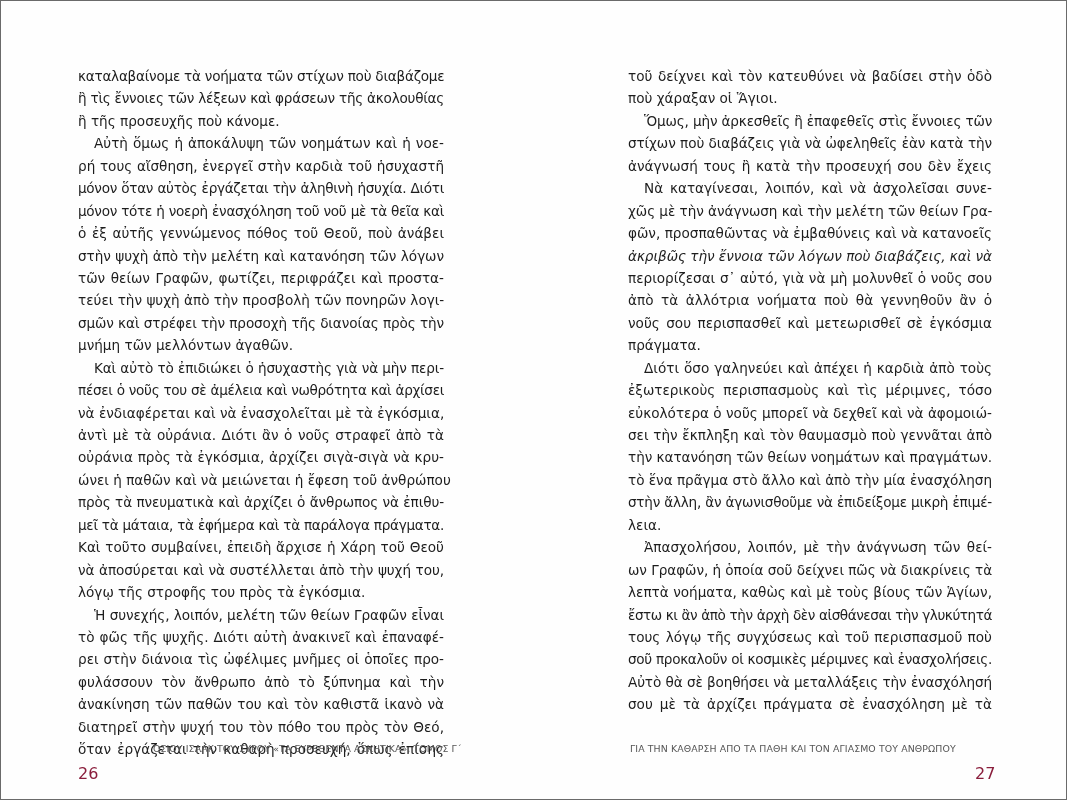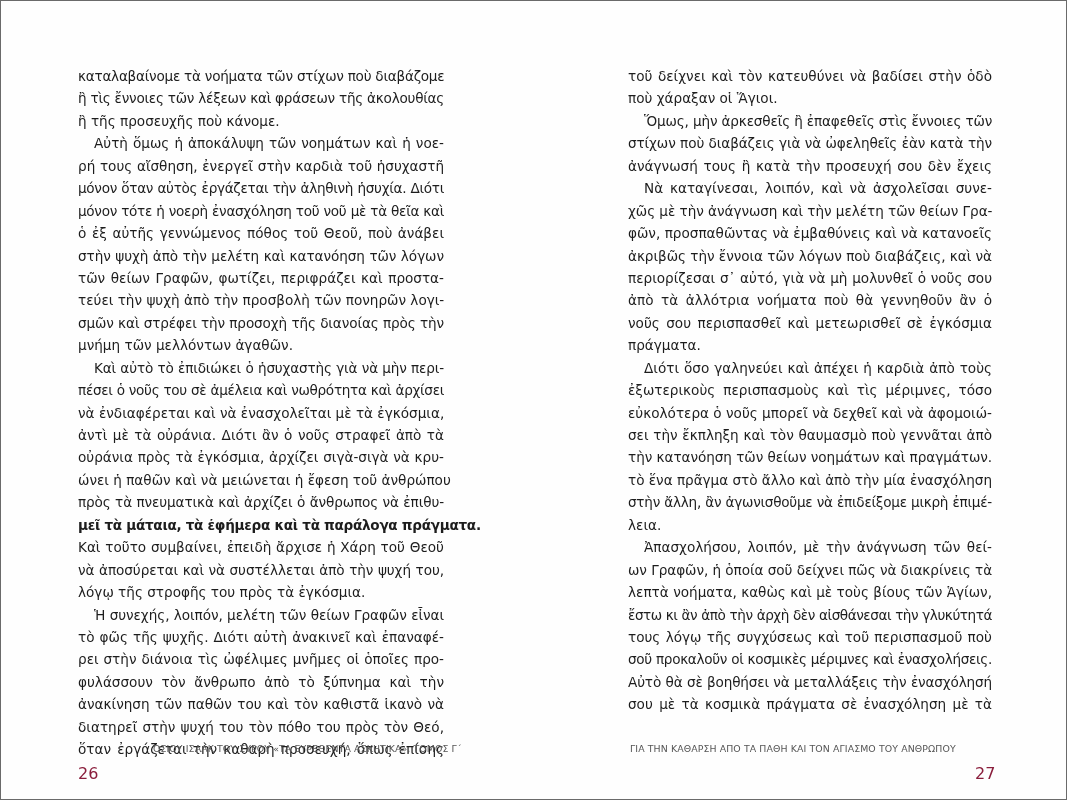--- a/index.html
+++ b/index.html
@@ -71,21 +71,21 @@
         <span class="line">τεύει τὴν ψυχὴ ἀπὸ τὴν προσβολὴ τῶν πονηρῶν λογι-</span>
         <span class="line" style="letter-spacing: -0.1px;">σμῶν καὶ στρέφει τὴν προσοχὴ τῆς διανοίας πρὸς τὴν</span>
         <span class="line last">μνήμη τῶν μελλόντων ἀγαθῶν.</span>
         <span class="line indent" style="letter-spacing: -0.15px;">Καὶ αὐτὸ τὸ ἐπιδιώκει ὁ ἡσυχαστὴς γιὰ νὰ μὴν περι-</span>
         <span class="line" style="letter-spacing: -0.3px;">πέσει ὁ νοῦς του σὲ ἀμέλεια καὶ νωθρότητα καὶ ἀρχίσει</span>
         <span class="line">νὰ ἐνδιαφέρεται καὶ νὰ ἐνασχολεῖται μὲ τὰ ἐγκόσμια,</span>
         <span class="line">ἀντὶ μὲ τὰ οὐράνια. Διότι ἂν ὁ νοῦς στραφεῖ ἀπὸ τὰ</span>
         <span class="line">οὐράνια πρὸς τὰ ἐγκόσμια, ἀρχίζει σιγὰ-σιγὰ νὰ κρυ-</span>
         <span class="line">ώνει ἡ παθῶν καὶ νὰ μειώνεται ἡ ἔφεση τοῦ ἀνθρώπου</span>
         <span class="line" style="letter-spacing: -0.1px;">πρὸς τὰ πνευματικὰ καὶ ἀρχίζει ὁ ἄνθρωπος νὰ ἐπιθυ-</span>
-        <span class="line" style="letter-spacing: -0.3px; font-weight: bold;">μεῖ τὰ μάταια, τὰ ἐφήμερα καὶ τὰ παράλογα πράγματα.</span>
+        <span class="line" style="letter-spacing: -0.3px;">μεῖ τὰ μάταια, τὰ ἐφήμερα καὶ τὰ παράλογα πράγματα.</span>
         <span class="line">Καὶ τοῦτο συμβαίνει, ἐπειδὴ ἄρχισε ἡ Χάρη τοῦ Θεοῦ</span>
         <span class="line" style="letter-spacing: -0.05px;">νὰ ἀποσύρεται καὶ νὰ συστέλλεται ἀπὸ τὴν ψυχή του,</span>
         <span class="line last">λόγῳ τῆς στροφῆς του πρὸς τὰ ἐγκόσμια.</span>
         <span class="line indent" style="letter-spacing: -0.05px;">Ἡ συνεχής, λοιπόν, μελέτη τῶν θείων Γραφῶν εἶναι</span>
         <span class="line">τὸ φῶς τῆς ψυχῆς. Διότι αὐτὴ ἀνακινεῖ καὶ ἐπαναφέ-</span>
         <span class="line">ρει στὴν διάνοια τὶς ὠφέλιμες μνῆμες οἱ ὁποῖες προ-</span>
         <span class="line">φυλάσσουν τὸν ἄνθρωπο ἀπὸ τὸ ξύπνημα καὶ τὴν</span>
         <span class="line">ἀνακίνηση τῶν παθῶν του καὶ τὸν καθιστᾶ ἱκανὸ νὰ</span>
         <span class="line">διατηρεῖ στὴν ψυχή του τὸν πόθο του πρὸς τὸν Θεό,</span>
         <span class="line">ὅταν ἐργάζεται τὴν καθαρὴ προσευχή, ὅπως ἐπίσης</span>
@@ -96,38 +96,38 @@
   <div class="page right">
     <div class="textblock" id="right-body">
         <span class="line">τοῦ δείχνει καὶ τὸν κατευθύνει νὰ βαδίσει στὴν ὁδὸ</span>
         <span class="line last">ποὺ χάραξαν οἱ Ἅγιοι.</span>
         <span class="line indent" style="letter-spacing: -0.15px;">Ὅμως, μὴν ἀρκεσθεῖς ἢ ἐπαφεθεῖς στὶς ἔννοιες τῶν</span>
         <span class="line" style="letter-spacing: -0.1px;">στίχων ποὺ διαβάζεις γιὰ νὰ ὠφεληθεῖς ἐὰν κατὰ τὴν</span>
         <span class="line">ἀνάγνωσή τους ἢ κατὰ τὴν προσευχή σου δὲν ἔχεις</span>
         <span class="line indent">Νὰ καταγίνεσαι, λοιπόν, καὶ νὰ ἀσχολεῖσαι συνε-</span>
         <span class="line" style="letter-spacing: -0.05px;">χῶς μὲ τὴν ἀνάγνωση καὶ τὴν μελέτη τῶν θείων Γρα-</span>
         <span class="line">φῶν, προσπαθῶντας νὰ ἐμβαθύνεις καὶ νὰ κατανοεῖς</span>
-        <span class="line" style="letter-spacing: -0.05px;">ἀκριβῶς τὴν ἔννοια τῶν λόγων ποὺ διαβάζεις, καὶ νὰ</span>
+        <span class="line" style="letter-spacing: -0.05px; font-style: italic;">ἀκριβῶς τὴν ἔννοια τῶν λόγων ποὺ διαβάζεις, καὶ νὰ</span>
         <span class="line">περιορίζεσαι σ᾽ αὐτό, γιὰ νὰ μὴ μολυνθεῖ ὁ νοῦς σου</span>
         <span class="line">ἀπὸ τὰ ἀλλότρια νοήματα ποὺ θὰ γεννηθοῦν ἂν ὁ</span>
         <span class="line">νοῦς σου περισπασθεῖ καὶ μετεωρισθεῖ σὲ ἐγκόσμια</span>
         <span class="line last">πράγματα.</span>
         <span class="line indent">Διότι ὅσο γαληνεύει καὶ ἀπέχει ἡ καρδιὰ ἀπὸ τοὺς</span>
         <span class="line">ἐξωτερικοὺς περισπασμοὺς καὶ τὶς μέριμνες, τόσο</span>
         <span class="line">εὐκολότερα ὁ νοῦς μπορεῖ νὰ δεχθεῖ καὶ νὰ ἀφομοιώ-</span>
         <span class="line">σει τὴν ἔκπληξη καὶ τὸν θαυμασμὸ ποὺ γεννᾶται ἀπὸ</span>
         <span class="line" style="letter-spacing: -0.05px;">τὴν κατανόηση τῶν θείων νοημάτων καὶ πραγμάτων.</span>
         <span class="line" style="letter-spacing: -0.05px;">τὸ ἕνα πρᾶγμα στὸ ἄλλο καὶ ἀπὸ τὴν μία ἐνασχόληση</span>
         <span class="line" style="letter-spacing: -0.25px;">στὴν ἄλλη, ἂν ἀγωνισθοῦμε νὰ ἐπιδείξομε μικρὴ ἐπιμέ-</span>
         <span class="line last">λεια.</span>
         <span class="line indent">Ἀπασχολήσου, λοιπόν, μὲ τὴν ἀνάγνωση τῶν θεί-</span>
         <span class="line" style="letter-spacing: -0.05px;">ων Γραφῶν, ἡ ὁποία σοῦ δείχνει πῶς νὰ διακρίνεις τὰ</span>
         <span class="line">λεπτὰ νοήματα, καθὼς καὶ μὲ τοὺς βίους τῶν Ἁγίων,</span>
         <span class="line" style="letter-spacing: -0.45px;">ἔστω κι ἂν ἀπὸ τὴν ἀρχὴ δὲν αἰσθάνεσαι τὴν γλυκύτητά</span>
         <span class="line">τους λόγῳ τῆς συγχύσεως καὶ τοῦ περισπασμοῦ ποὺ</span>
         <span class="line" style="letter-spacing: -0.3px;">σοῦ προκαλοῦν οἱ κοσμικὲς μέριμνες καὶ ἐνασχολήσεις.</span>
         <span class="line" style="letter-spacing: -0.15px;">Αὐτὸ θὰ σὲ βοηθήσει νὰ μεταλλάξεις τὴν ἐνασχόλησή</span>
-        <span class="line">σου μὲ τὰ κοσμικὰ πράγματα σὲ ἐνασχόληση μὲ τὰ</span>
+        <span class="line">σου μὲ τὰ ἀρχίζει πράγματα σὲ ἐνασχόληση μὲ τὰ</span>
       </div>
     <div class="footer">ΓΙΑ ΤΗΝ ΚΑΘΑΡΣΗ ΑΠΟ ΤΑ ΠΑΘΗ ΚΑΙ ΤΟΝ ΑΓΙΑΣΜΟ ΤΟΥ ΑΝΘΡΩΠΟΥ</div>
     <div class="pagenum">27</div>
   </div>
 </div>
 
 </body></html>

